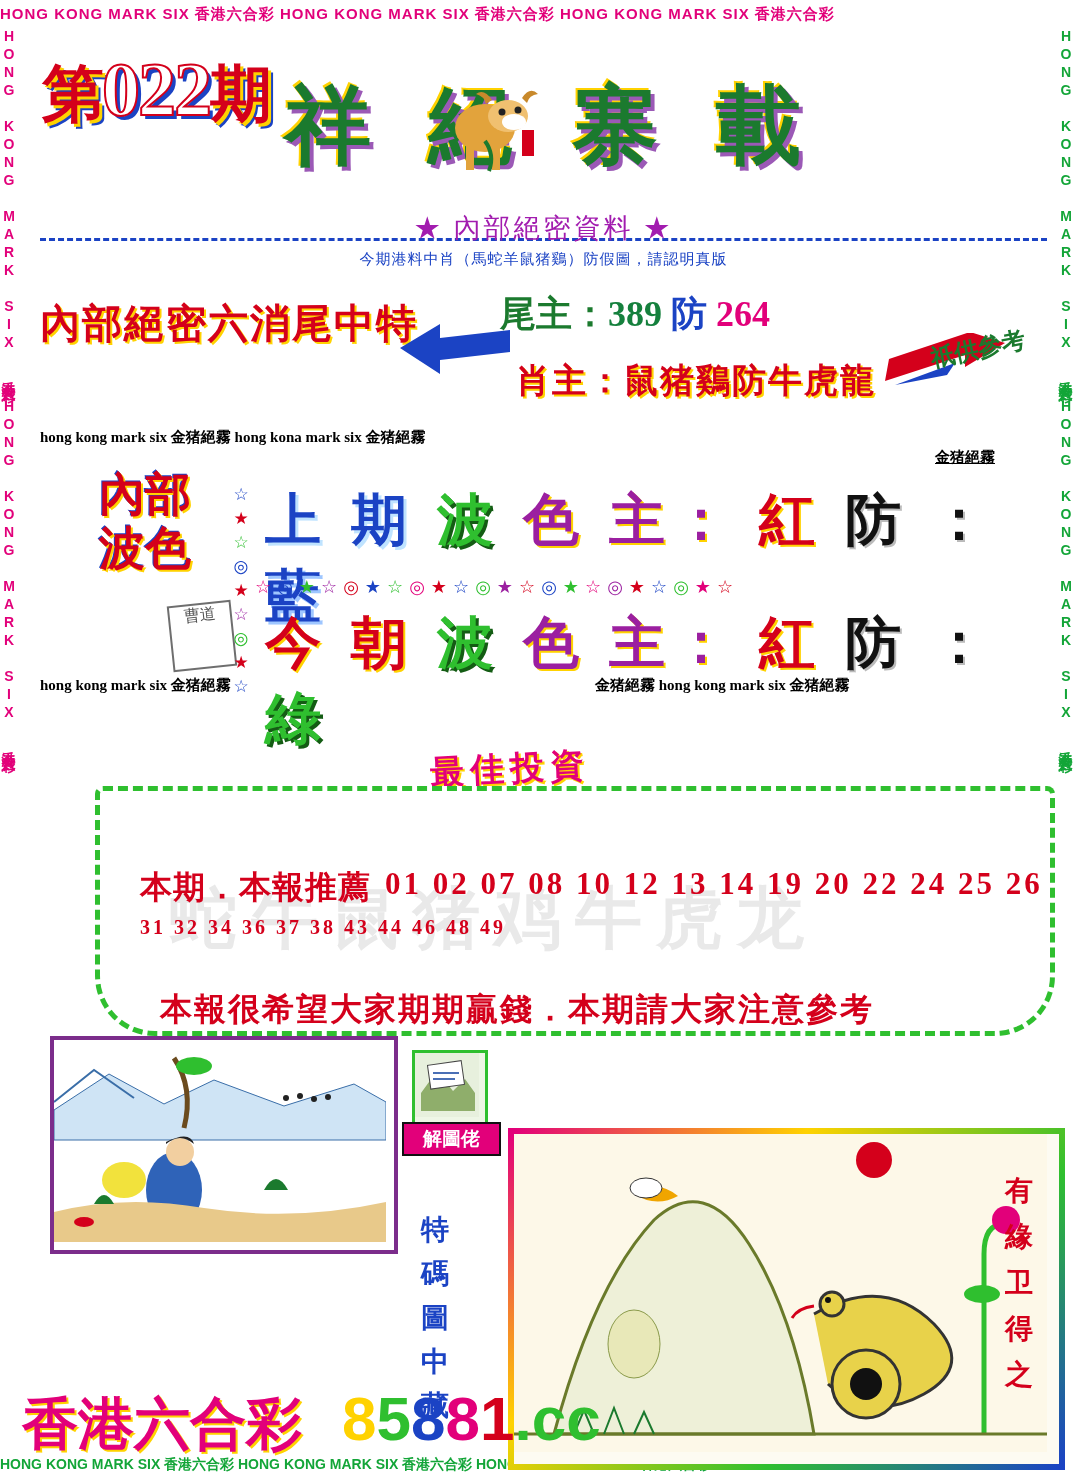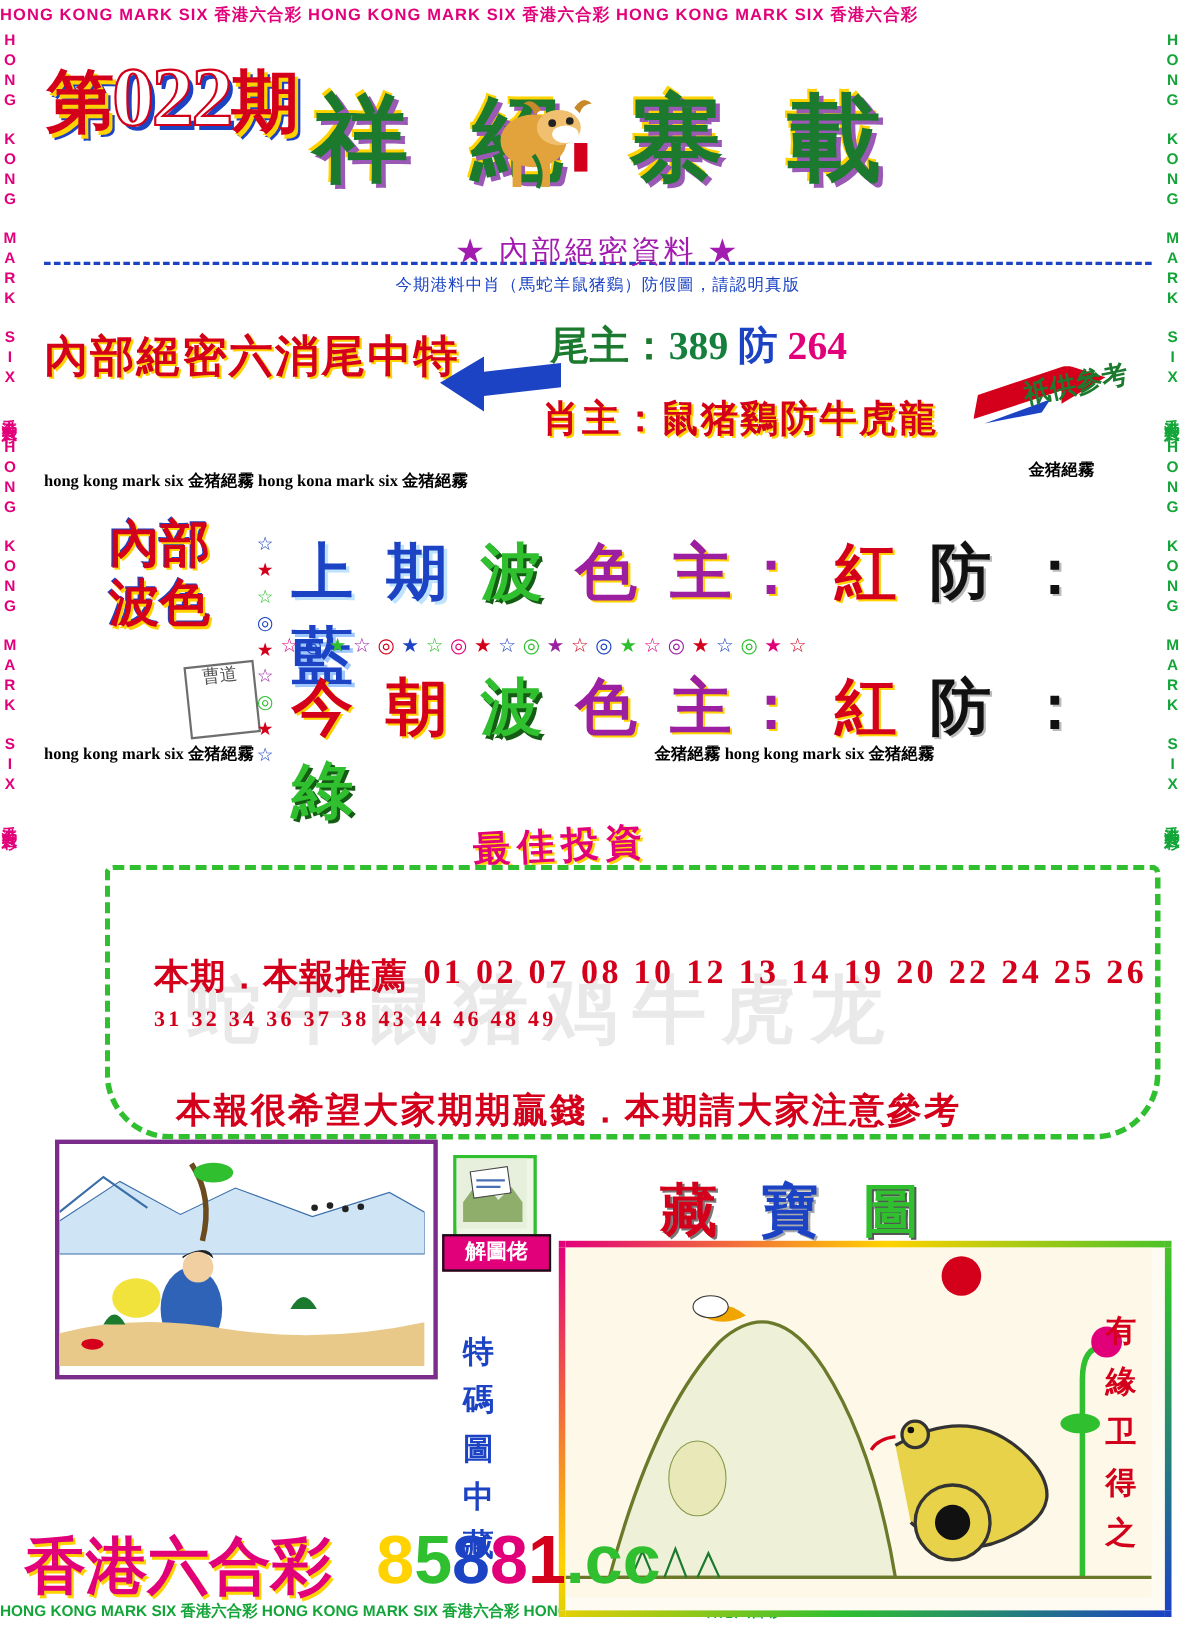--- a/index.html
+++ b/index.html
@@ -36,21 +36,21 @@
 
   
   .blk-left{position:absolute;left:10px;top:268px;font-size:40px;font-weight:bold;color:#d4001b;
     font-family:"Liberation Serif",serif;letter-spacing:2px;text-shadow:2px 2px 0 #ffd200;}
   .arrow-blue{position:absolute;left:370px;top:290px;}
   .tail-line{position:absolute;left:470px;top:262px;font-size:36px;font-weight:bold;font-family:"Liberation Serif",serif;}
   .tail-line .lbl{color:#1b7a2e;}
   .tail-line .n1{color:#15803d;margin-top:11px;}
   .tail-line .fang{color:#1b43c4;}
   .tail-line .n2{color:#e2007a;}
-  .pre-line{position:absolute;left:463px;top:330px;font-size:34px;font-weight:bold;font-family:"Liberation Serif",serif;color:#d4001b;letter-spacing:2px;text-shadow:2px 2px 0 #ffd200;}
+  .pre-line{position:absolute;left:486px;top:330px;font-size:34px;font-weight:bold;font-family:"Liberation Serif",serif;color:#d4001b;letter-spacing:2px;text-shadow:2px 2px 0 #ffd200;}
   .ref{position:absolute;left:900px;top:305px;font-size:24px;font-weight:bold;color:#1b7a2e;font-family:"Liberation Serif",serif;transform:rotate(-12deg);}
   .arrow-red{position:absolute;left:855px;top:305px;}
 
   .mini-en{position:absolute;font-size:15px;font-weight:bold;font-family:"Liberation Serif",serif;}
 
   
   .vert-label{position:absolute;left:60px;top:440px;width:110px;text-align:center;
     font-size:46px;font-weight:bold;font-family:"Liberation Serif",serif;color:#d4001b;line-height:54px;
     text-shadow:2px 2px 0 #ffd200,-1px -1px 0 #1b43c4;}
   .stamp{position:absolute;left:140px;top:575px;width:60px;height:62px;border:2px solid #555;color:#333;font-size:16px;font-family:"Liberation Serif",serif;text-align:center;line-height:20px;transform:rotate(-6deg);opacity:.85;}
@@ -80,21 +80,21 @@
   
   .pic1{position:absolute;left:20px;top:1008px;width:340px;height:210px;border:4px solid #7b2d8b;background:#ffffff;overflow:hidden;}
   .pic-badge{position:absolute;left:382px;top:1022px;width:70px;height:70px;border:3px solid #2fbf2f;background:#eef6e6;}
   .badge-label{position:absolute;left:372px;top:1094px;width:95px;height:30px;background:#e2007a;border:2px solid #111;color:#fff;font-size:19px;font-weight:bold;text-align:center;line-height:30px;font-family:"Liberation Serif",serif;}
   .cang{position:absolute;left:570px;top:1038px;font-size:52px;font-weight:bold;font-family:"Liberation Serif",serif;letter-spacing:40px;}
   .c1{color:#d4001b;text-shadow:2px 2px 0 #777;}
   .c2{color:#1b43c4;text-shadow:2px 2px 0 #aaa;}
   .c3{color:#2fbf2f;text-shadow:2px 2px 0 #555;}
   .vcol{position:absolute;left:388px;top:1180px;width:34px;font-size:28px;font-weight:bold;color:#1b43c4;font-family:"Liberation Serif",serif;line-height:44px;text-align:center;}
   .pic2{position:absolute;left:478px;top:1100px;width:545px;height:330px;border:6px solid;border-image:linear-gradient(135deg,#e2007a,#ffd200,#2fbf2f,#1b43c4) 1;background:#fdfbf2;overflow:hidden;}
-  .vcol2{position:absolute;right:20px;top:1140px;width:36px;font-size:28px;font-weight:bold;color:#d4001b;font-family:"Liberation Serif",serif;line-height:46px;text-align:center;margin-top:20px;}
+  .vcol2{position:absolute;right:20px;top:1140px;width:36px;font-size:28px;font-weight:bold;color:#d4001b;font-family:"Liberation Serif",serif;line-height:46px;text-align:center;}
 
   
   .footer{position:absolute;left:0;bottom:26px;width:1087px;height:68px;}
   .f-cn{position:absolute;left:22px;top:4px;font-size:56px;font-weight:bold;font-family:"Liberation Serif",serif;
     color:#e2007a;text-shadow:2px 2px 0 #ffd200;}
   .f-num{position:absolute;left:342px;top:0;font-size:62px;font-weight:bold;font-family:Liberation Sans, sans-serif;}
   .d0{color:#ffd200;}.d1{color:#2fbf2f;}.d2{color:#1b43c4;}.d3{color:#e2007a;}.d4{color:#d4001b;}
   .f-cc{color:#2fbf2f;}
 
   svg{display:block;}
@@ -160,21 +160,21 @@
   <div class="pre-line">肖主：鼠猪鷄防牛虎龍</div>
   <div class="arrow-red">
     <svg width="120" height="60" viewBox="0 0 120 60">
       <polygon points="120,10 80,34 80,22 0,48 4,26 82,0 82,-2" fill="#d4001b"></polygon>
       <polygon points="10,52 70,30 62,42" fill="#1b43c4"></polygon>
     </svg>
   </div>
   <div class="ref">祇供參考</div>
 
   <div class="mini-en" style="left:10px;top:400px;">hong kong mark six 金猪絕霧 hong kona mark six 金猪絕霧</div>
-  <div class="mini-en" style="left:905px;top:390px;">金猪絕霧</div>
+  <div class="mini-en" style="left:905px;top:420px;text-decoration:underline;">金猪絕霧</div>
 
   <div class="vert-label">內部波色</div>
   <div class="stamp">曹道</div>
 
   <div class="star-col">
     <div style="color:#1b43c4">☆</div>
       <div style="color:#d4001b">★</div>
       <div style="color:#2fbf2f">☆</div>
     <div style="color:#1b43c4">◎</div>
       <div style="color:#d4001b">★</div>
@@ -244,23 +244,20 @@
   <div class="pic-badge">
     <svg width="64" height="64" viewBox="0 0 64 64">
       <rect width="64" height="64" fill="#e7f0dd"></rect>
       <path d="M6 40 L22 18 L38 38 L50 26 L60 40 L60 58 L6 58 Z" fill="#8fae6b"></path>
       <rect x="14" y="10" width="34" height="24" fill="#fff" stroke="#444" transform="rotate(-8 30 22)"></rect>
       <path d="M18 20 h26 M18 26 h22" stroke="#4a6fb5" stroke-width="2"></path>
     </svg>
   </div>
   <div class="badge-label">解圖佬</div>
 
-  <div class="cang">
-    <span class="c1">藏</span><span class="c2">寶</span><span class="c3">圖</span>
-  </div>
 
   <div class="vcol">特碼圖中藏</div>
 
   <div class="pic2">
     <svg width="533" height="318" viewBox="0 0 533 318">
       <rect width="533" height="318" fill="#fdf8e8"></rect>
       <circle cx="360" cy="26" r="18" fill="#d4001b"></circle>
       <path d="M40 300 Q80 150 140 86 Q190 40 235 110 Q280 180 300 300 Z" fill="#eef0d8" stroke="#6a7a2a" stroke-width="3"></path>
       <ellipse cx="120" cy="210" rx="26" ry="34" fill="#e8e8b8" stroke="#8a9a4a"></ellipse>
       <path d="M120 60 q22 -16 44 2 q-22 12 -44 -2z" fill="#f0a500"></path>

